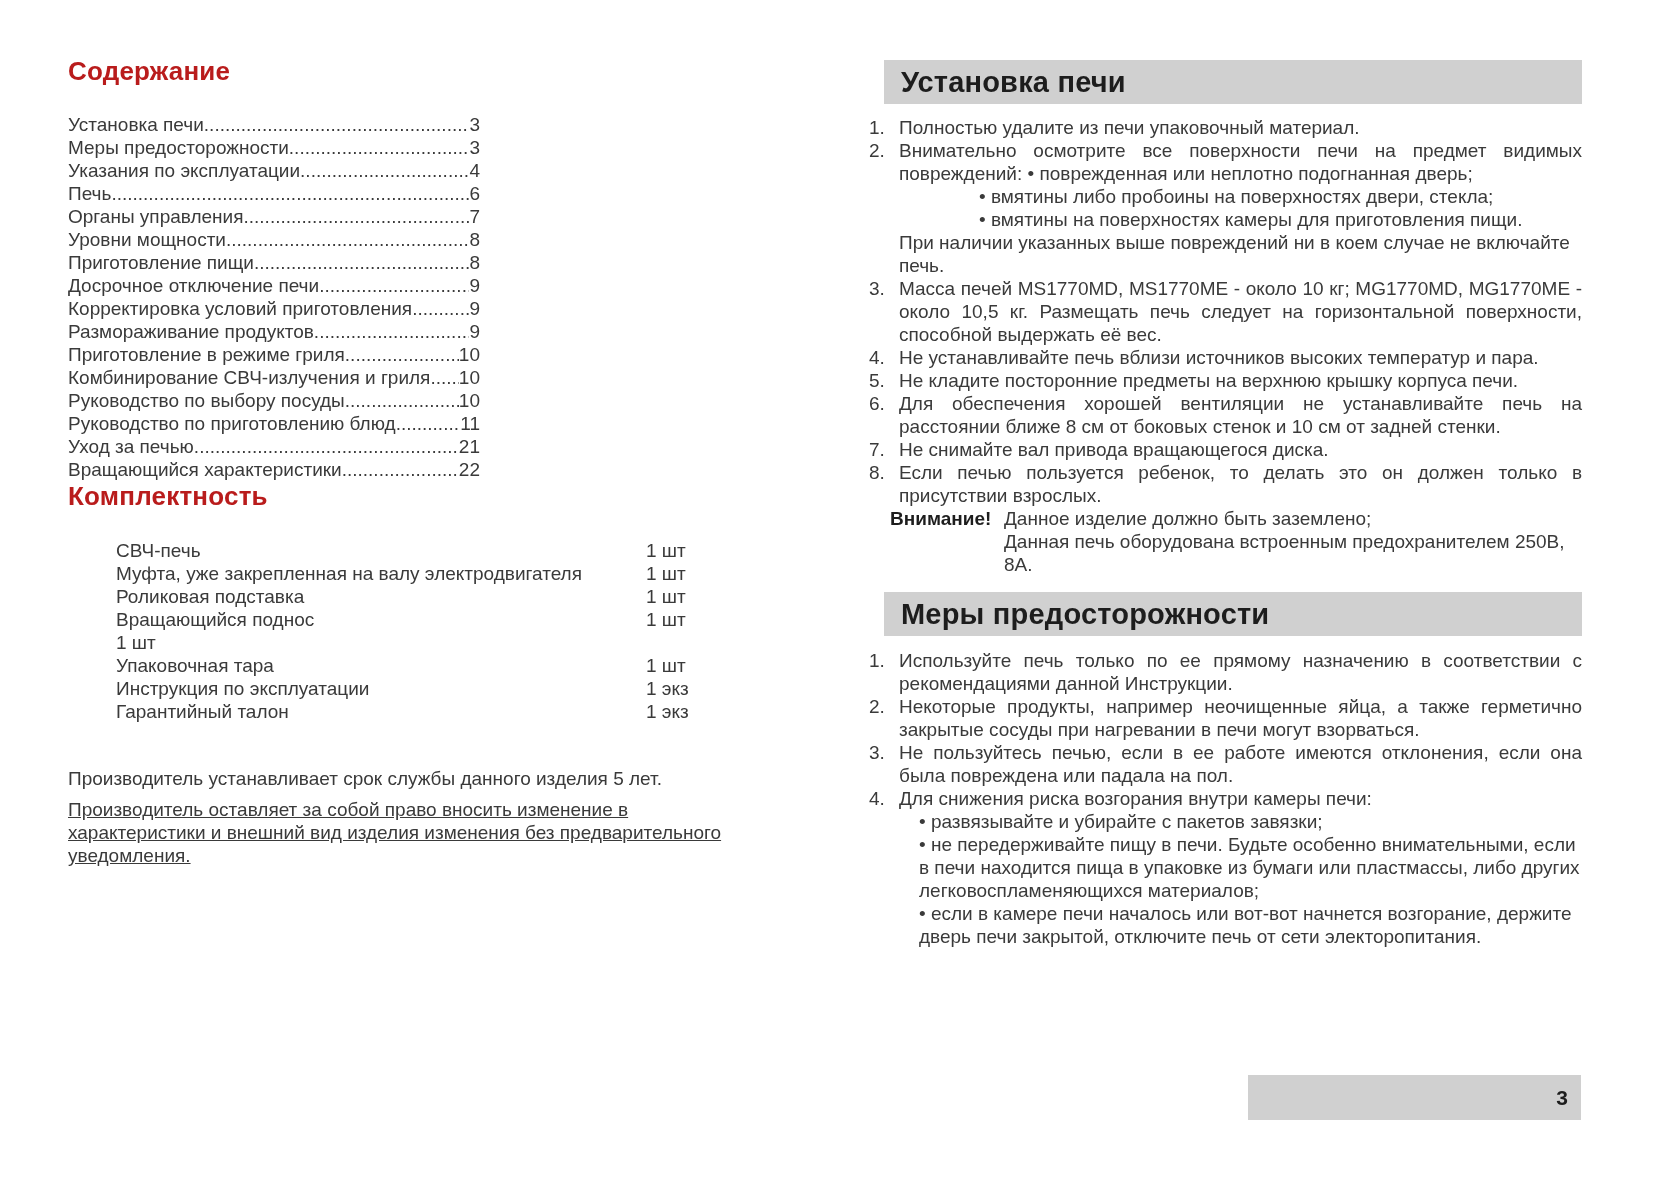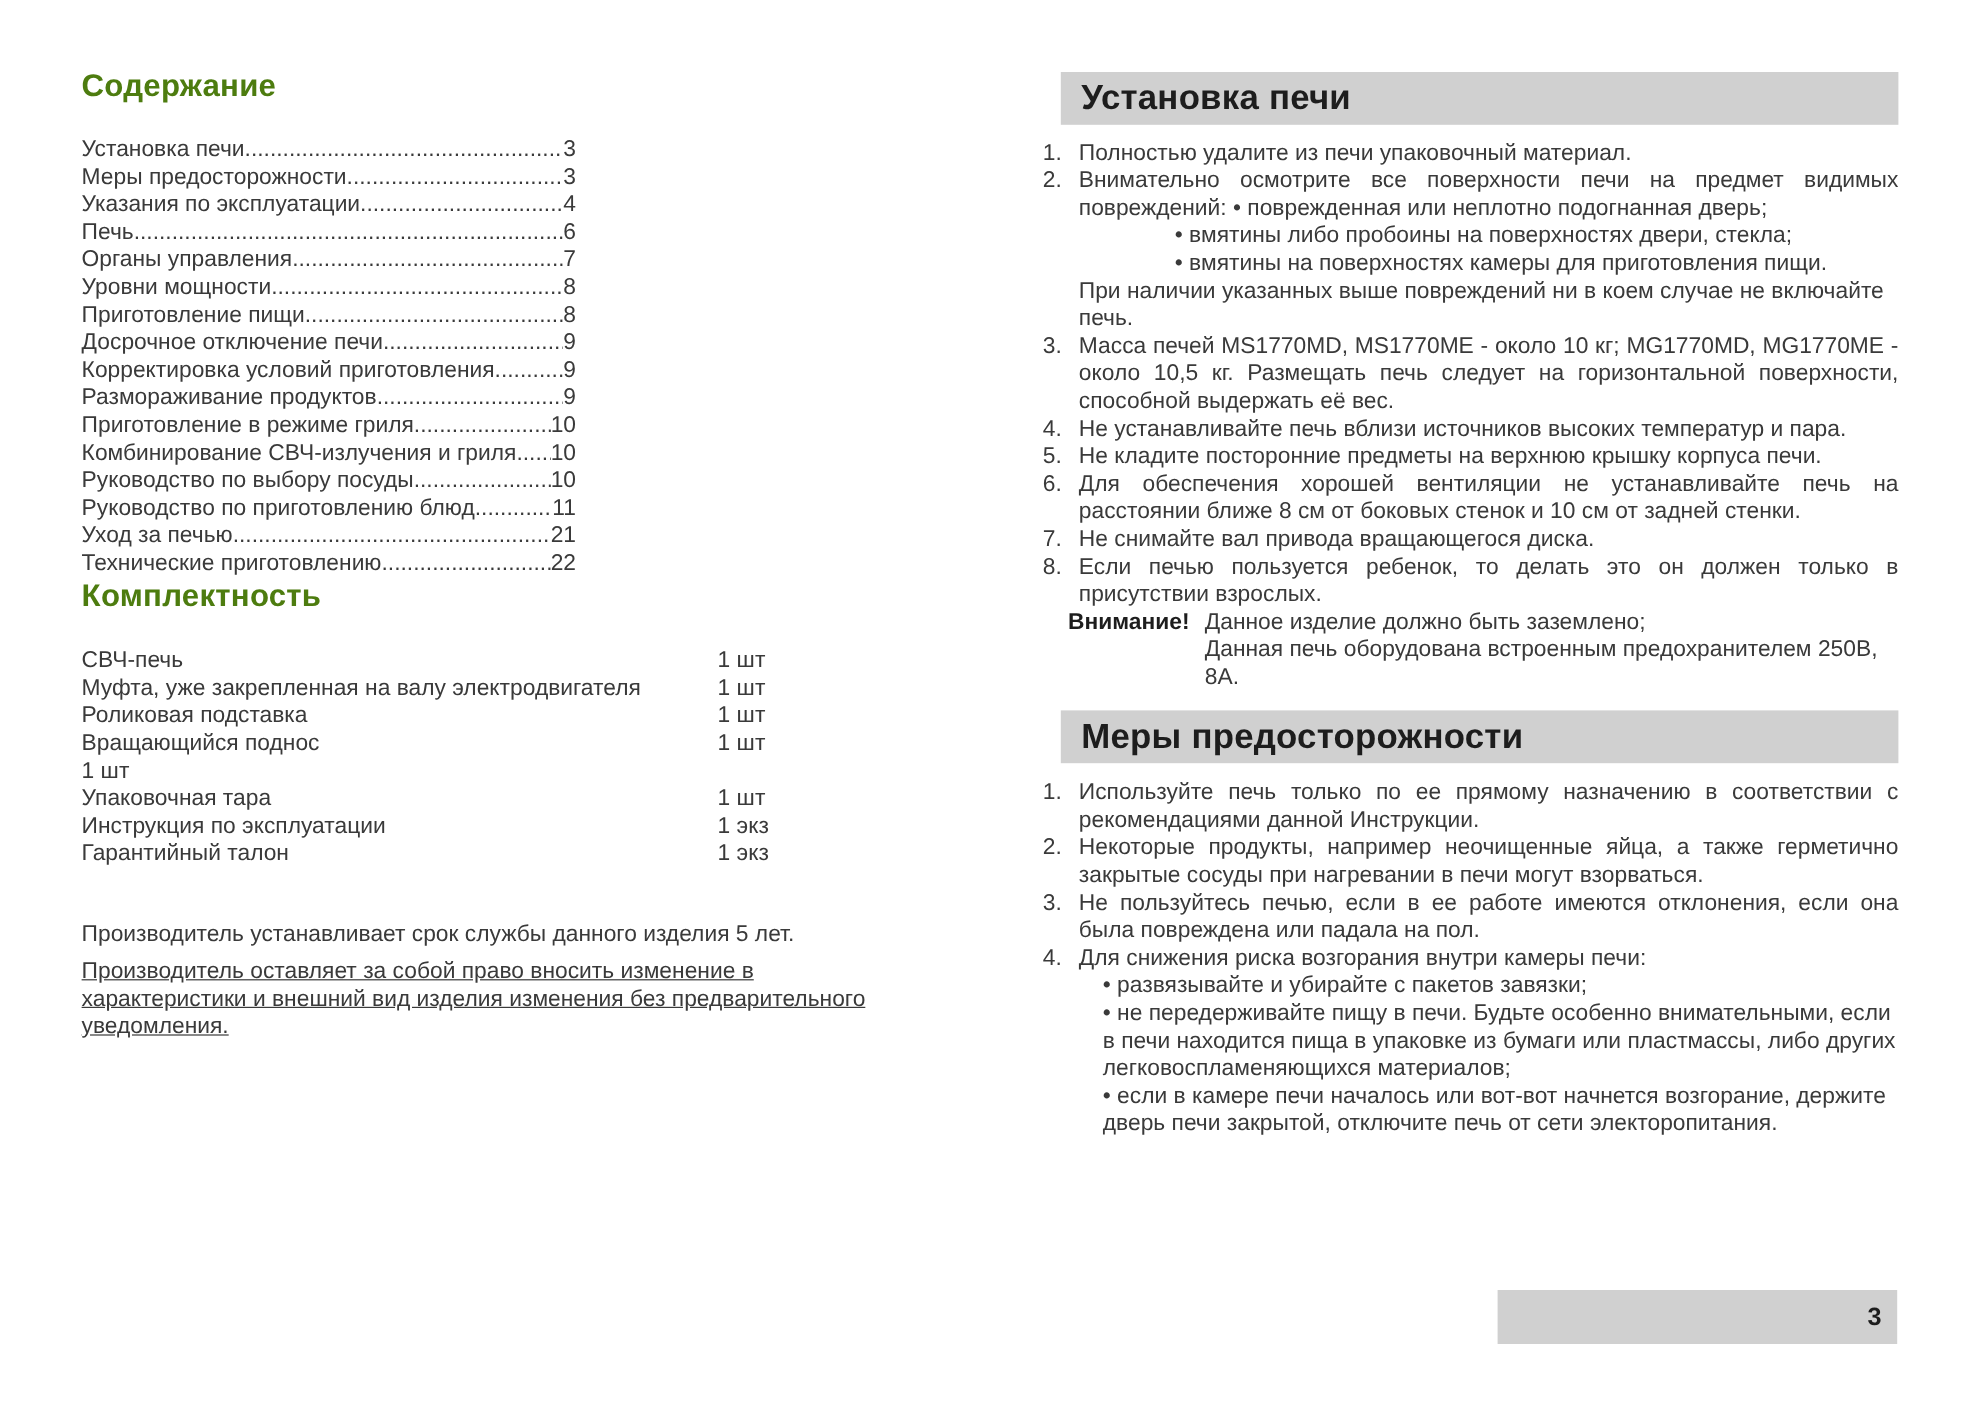--- a/index.html
+++ b/index.html
@@ -6,34 +6,34 @@
   body {
     width:1654px; height:1182px; position:relative; overflow:hidden;
     background:#ffffff; color:#3a3a3a;
     font-family:"Liberation Sans","DejaVu Sans",sans-serif;
     font-size:19px; line-height:23px;
     -webkit-font-smoothing:antialiased;
   }
   .col-left  { position:absolute; left:68px;  top:56px; width:700px; }
   .col-right { position:absolute; left:869px; top:60px; width:713px; }
 
-  h2.doc-h { margin:0; font-size:26px; line-height:30px; font-weight:bold; color:#4d7c0f; letter-spacing:0.2px; }
+  h2.doc-h { margin:0; font-size:26px; line-height:30px; font-weight:bold; color:#b91c1c; letter-spacing:0.2px; }
 
   
   .toc { width:412px; margin-top:27px; }
   .toc-row { display:flex; align-items:baseline; }
   .toc-label { white-space:nowrap; flex:none; }
   .toc-dots { flex:1 1 auto; overflow:hidden; white-space:nowrap; color:#3a3a3a; }
   .toc-dots::after { content:"........................................................................................................"; }
   .toc-page { flex:none; white-space:nowrap; }
 
   
   .pkg-title { margin-top:84px; }
   .pkg { margin-top:28px; width:640px; }
-  .pk-row { display:flex; }
+  .pk-row { display:flex;margin-left:48px; }
   .pk-label { width:530px; flex:none; }
   .pk-qty { flex:none; }
 
   .note-par { width:700px; }
   .note-1 { margin-top:44px; }
   .note-2 { margin-top:8px;text-decoration:underline; }
 
   
   .section-bar {
     margin-left:15px; height:44px; background:#d0d0d0;
@@ -142,21 +142,21 @@
         <span class="toc-label">Руководство по приготовлению блюд</span>
         <span class="toc-dots"></span>
         <span class="toc-page">11</span>
       </div>
     <div class="toc-row">
         <span class="toc-label">Уход за печью</span>
         <span class="toc-dots"></span>
         <span class="toc-page">21</span>
       </div>
     <div class="toc-row">
-        <span class="toc-label">Технические приготовлению</span>
+        <span class="toc-label">Вращающийся характеристики</span>
         <span class="toc-dots"></span>
         <span class="toc-page">22</span>
       </div>
   </div>
 
   <h2 class="doc-h pkg-title">Комплектность</h2>
 
   <div class="pkg">
     <div class="pk-row">
         <span class="pk-label">СВЧ-печь</span>

